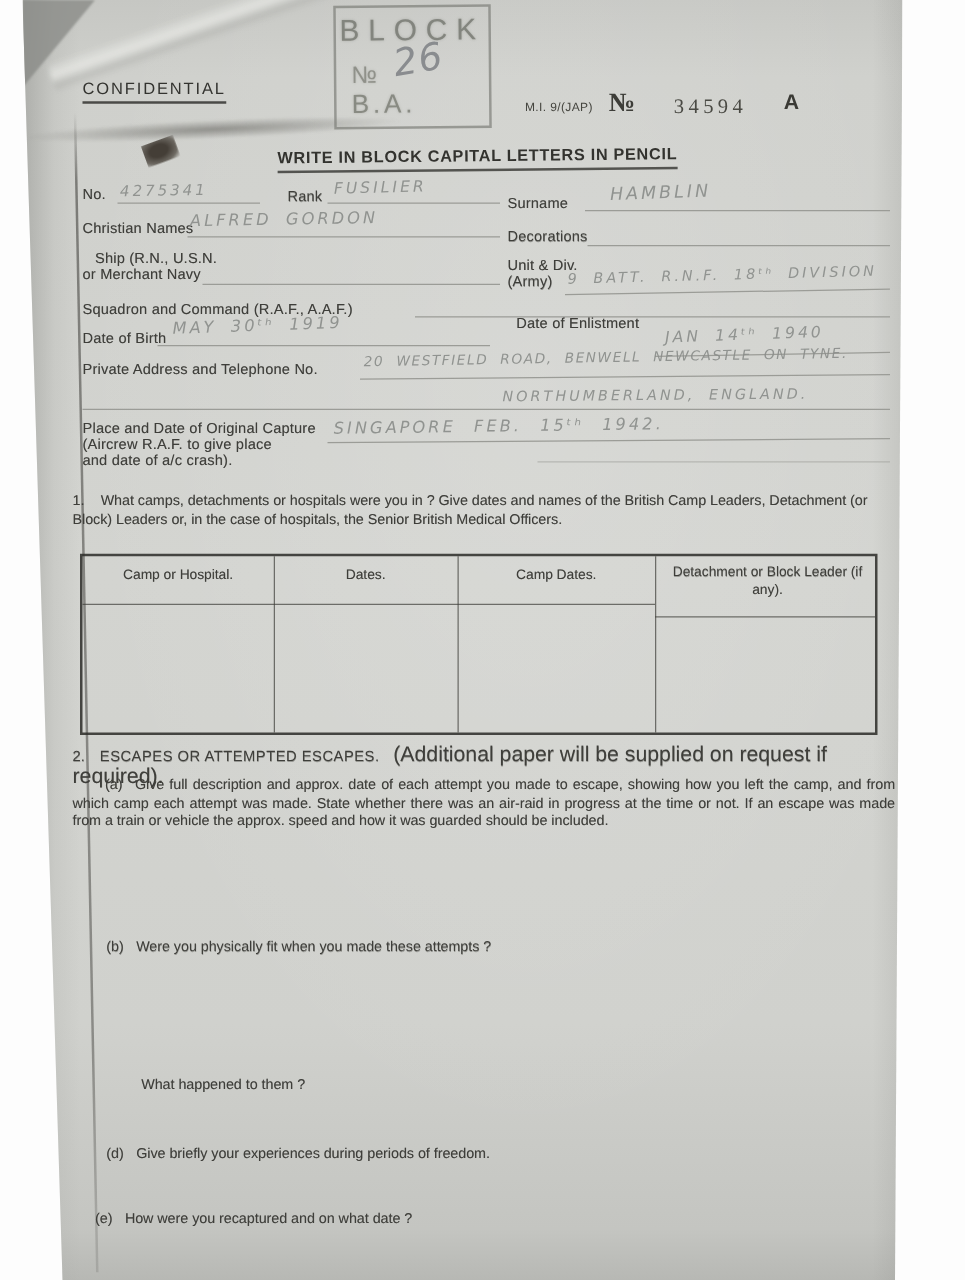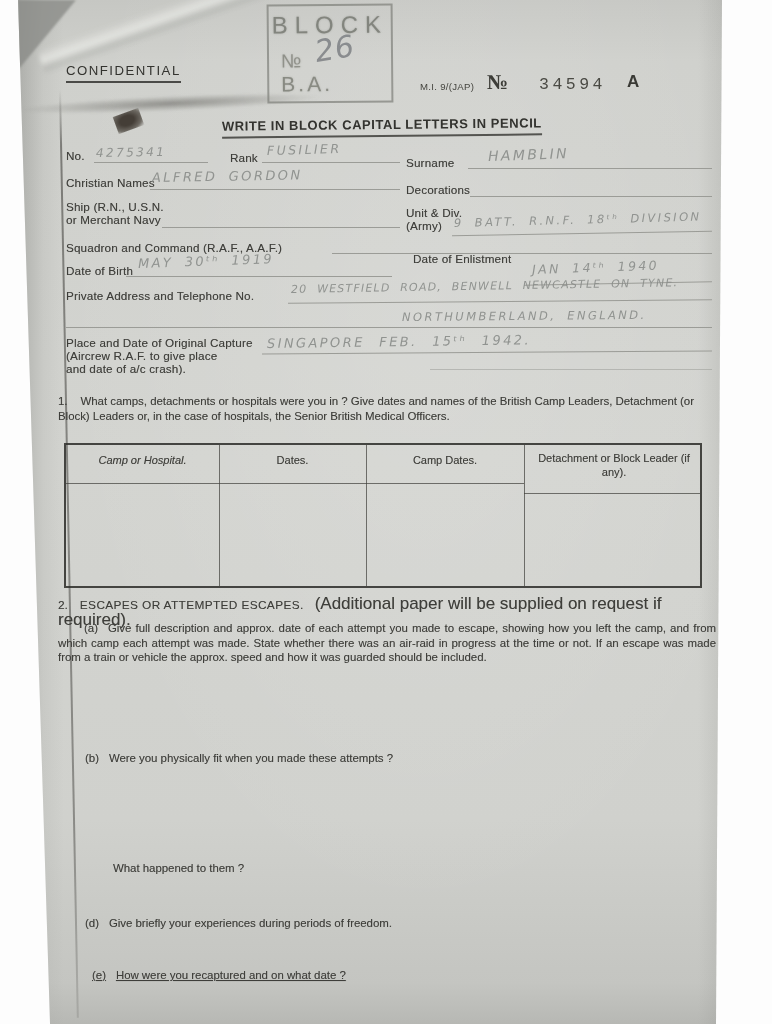--- a/index.html
+++ b/index.html
@@ -41,42 +41,42 @@
   .stamp-word{position:absolute;left:0;top:5px;width:100%;text-align:center;font-size:24px;font-weight:500;
       letter-spacing:7px;color:rgba(122,125,118,.85);text-shadow:0 0 2px rgba(122,125,118,.45);}
   .stamp-no{position:absolute;left:12px;top:44px;font-size:19px;color:rgba(128,130,122,.75);text-shadow:0 0 2px rgba(128,130,122,.4);}
   .stamp-num{left:46px;top:28px;font-size:30px;color:#84878a;transform:rotate(-9deg);letter-spacing:1px;}
   .stamp-ba{position:absolute;left:12px;top:66px;font-size:21px;letter-spacing:3px;color:rgba(124,126,118,.8);
       text-shadow:0 0 2px rgba(124,126,118,.4);}
 
   .mi{position:absolute;left:420px;top:81px;font-size:9.6px;color:#45453f;letter-spacing:.3px;}
   .no-sign{position:absolute;left:487px;top:70px;font-family:"Liberation Serif",serif;font-weight:bold;
       font-size:21px;color:#3d3d38;}
-  .serial{position:absolute;left:539px;top:75px;font-family:Liberation Mono, monospace;font-size:16.5px;
+  .serial{position:absolute;left:539px;top:75px;font-family:Liberation Serif, serif;font-size:16.5px;
       letter-spacing:3.5px;color:#4a4a44;}
   .series{position:absolute;left:627px;top:72px;font-size:17px;font-weight:bold;color:#3a3a35;}
   .form-title{position:absolute;left:222px;top:117px;font-size:13px;font-weight:bold;letter-spacing:.55px;
       color:#33332f;border-bottom:2px solid rgba(51,51,47,.8);padding-bottom:3px;white-space:nowrap;
       transform:rotate(-.6deg);}
 
   .q{position:absolute;font-size:11.4px;color:#3e3e3a;line-height:14.6px;
      text-shadow:.2px .2px .4px rgba(62,62,58,.4);}
   .qnum{margin-right:13px;}
   .para-a{margin:0;text-indent:26px;text-align:justify;}
   .itl{margin-right:10px;}
 
   .camps-table{position:absolute;left:64px;top:443px;width:638px;height:145px;
       border:2.5px solid rgba(48,48,44,.88);box-sizing:border-box;}
   .vline{position:absolute;top:0;bottom:0;width:1.2px;background:rgba(62,62,58,.7);}
   .v1{left:153px;} .v2{left:300px;} .v3{left:458px;}
   .hline{position:absolute;height:1.2px;background:rgba(62,62,58,.7);}
   .hA{left:0;width:458px;top:38px;} .hB{left:458px;right:0;top:48px;}
   .th{position:absolute;top:9px;font-size:11px;color:#3e3e3a;text-align:center;line-height:13.5px;
       text-shadow:.2px .2px .4px rgba(62,62,58,.4);}
-  .th1{left:0;width:153px;font-style:italic;} .th2{left:153px;width:147px;} .th3{left:300px;width:158px;}
+  .th1{left:0;width:153px;} .th2{left:153px;width:147px;} .th3{left:300px;width:158px;}
   .th4{left:458px;width:180px;top:7px;padding:0 12px;box-sizing:border-box;}
 
   .sec2num{margin-right:12px;font-size:11.8px;}
   .sec2head{font-size:11.8px;letter-spacing:.4px;margin-right:11px;}
   .sec2note{font-size:17px;}
 </style>
 </head>
 <body>
 
 <div class="canvas">
@@ -115,21 +115,21 @@
     <span class="hw" style="left:488px;top:148px;font-size:14px;transform:rotate(-2deg);">HAMBLIN</span>
     <div class="rule" style="left:468px;top:168px;width:244px;"></div>
 
     <span class="lbl" style="left:66px;top:176px;">Christian Names</span>
     <span class="hw" style="left:152px;top:170px;font-size:13px;transform:rotate(-1deg);">ALFRED GORDON</span>
     <div class="rule" style="left:150px;top:189px;width:250px;"></div>
 
     <span class="lbl" style="left:406px;top:183px;">Decorations</span>
     <div class="rule" style="left:470px;top:196px;width:242px;"></div>
 
-    <span class="lbl" style="left:66px;top:200px;text-align:right;">Ship (R.N., U.S.N.</span>
+    <span class="lbl" style="left:76px;top:200px;text-align:right;">Ship (R.N., U.S.N.</span>
     <span class="lbl" style="left:66px;top:213px;">or Merchant Navy</span>
     <div class="rule" style="left:162px;top:227px;width:238px;"></div>
 
     <span class="lbl" style="left:406px;top:206px;">Unit &amp; Div.</span>
     <span class="lbl" style="left:406px;top:219px;">(Army)</span>
     <span class="hw" style="left:454px;top:216px;font-size:11.5px;transform:rotate(-1.5deg);">9 BATT. R.N.F.  18ᵗʰ DIVISION</span>
     <div class="rule" style="left:452px;top:233px;width:260px;transform:rotate(-1deg);"></div>
 
     <span class="lbl" style="left:66px;top:241px;">Squadron and Command (R.A.F., A.A.F.)</span>
     <div class="rule" style="left:332px;top:253px;width:380px;"></div>
@@ -185,17 +185,17 @@
 
 
     <p class="q" style="left:113px;top:861px;margin:0;">
       <span>What happened to them ?</span>
     </p>
 
     <p class="q" style="left:85px;top:916px;margin:0;">
       <span class="itl">(d)</span><span>Give briefly your experiences during periods of freedom.</span>
     </p>
 
-    <p class="q" style="left:92px;top:968px;margin:0;text-decoration:underline;">
+    <p class="q" style="left:76px;top:968px;margin:0;">
       <span class="itl">(e)</span><span>How were you recaptured and on what date ?</span>
     </p>
   </div>
 </div>
 
 </body></html>

